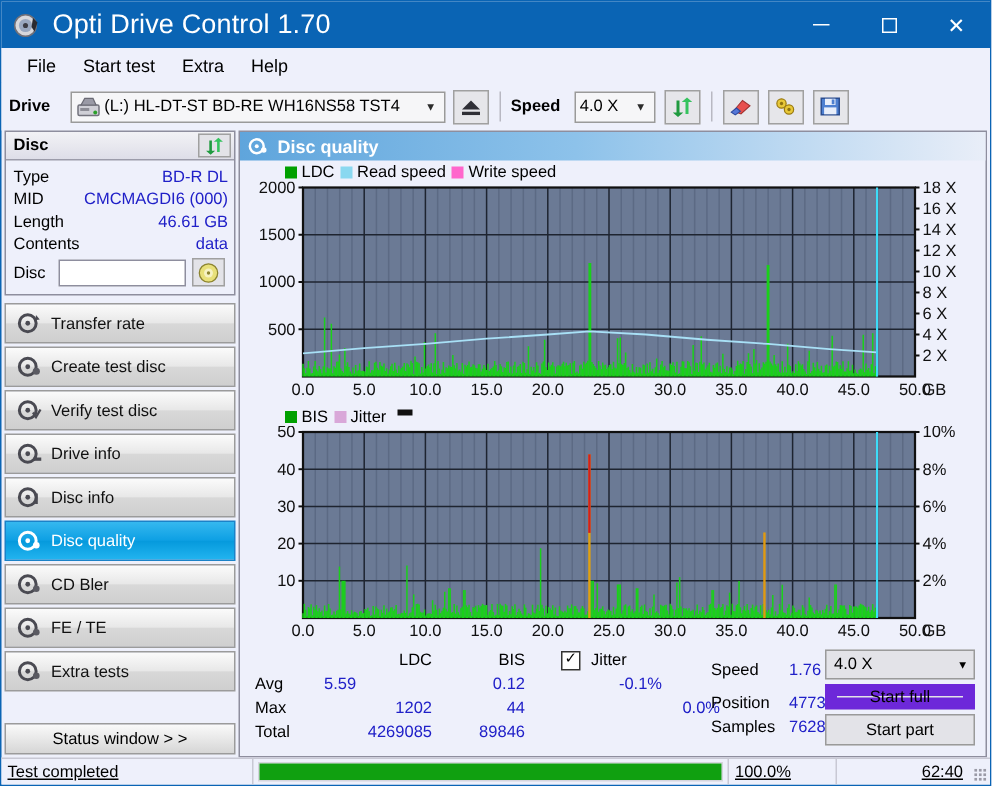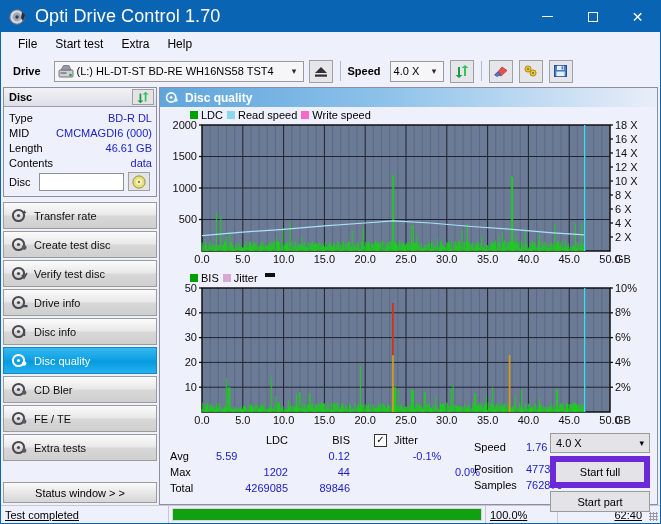--- a/index.html
+++ b/index.html
@@ -39,21 +39,21 @@
   .glyph-close { font-size:14px; line-height:14px; font-family:"Liberation Sans",sans-serif; }
   
   .menubar {
     height:23px; flex:0 0 23px; background:#eef0fb; display:flex; align-items:center;
     padding-left:8px; gap:0px;
   }
   .menu-item { padding:3px 9px; font-size:12px; color:#000; }
   
   .toolbar {
     height:32px; flex:0 0 32px; background:#eef0fb; display:flex; align-items:center;
-    padding-left:12px; border-bottom:0;
+    padding-left:5px; border-bottom:0;
   }
   .tb-label { font-size:11px; font-weight:bold; color:#000; }
   .combo {
     height:21px; background:#f6f6f8; border:1px solid #9a9a9a;
     display:flex; align-items:center; font-size:11px; color:#000;
     padding:0 0 0 3px; position:relative;
   }
   .combo .arrow {
     width:17px; height:19px; display:flex; align-items:center; justify-content:center;
     font-size:9px; color:#2b2b2b; margin-left:auto;
@@ -137,21 +137,21 @@
   }
   .srow { height:16px; display:flex; align-items:center; font-size:11px; }
   .val { color:#2020c8; }
   .stats-btns { position:absolute; right:5px; top:3px; width:100px;}
   .sel-speed {
     height:20px; width:100px; border:1px solid #9a9a9a; background:#e3e3e8;
     display:flex; align-items:center; padding-left:5px; font-size:11px;
   }
   .sel-speed .arrow { margin-left:auto; margin-right:5px; font-size:9px;}
   .btn-full {
-    margin-top:3px; height:32px; width:100px; border:6px solid #6d28d9; background:#e3e3e8;
+    margin-top:3px; height:17px; width:100px; border:8px solid #6d28d9; background:#e3e3e8;
     display:flex; align-items:center; justify-content:center; font-size:11px;
   }
   .btn-part {
     margin-top:3px; height:21px; width:100px; border:1px solid #9a9a9a; background:#e3e3e8;
     display:flex; align-items:center; justify-content:center; font-size:11px;
   }
   .chk {
     width:13px; height:13px; border:1px solid #333; background:#fff;
     display:inline-flex; align-items:center; justify-content:center; font-size:10px;
     line-height:10px;

